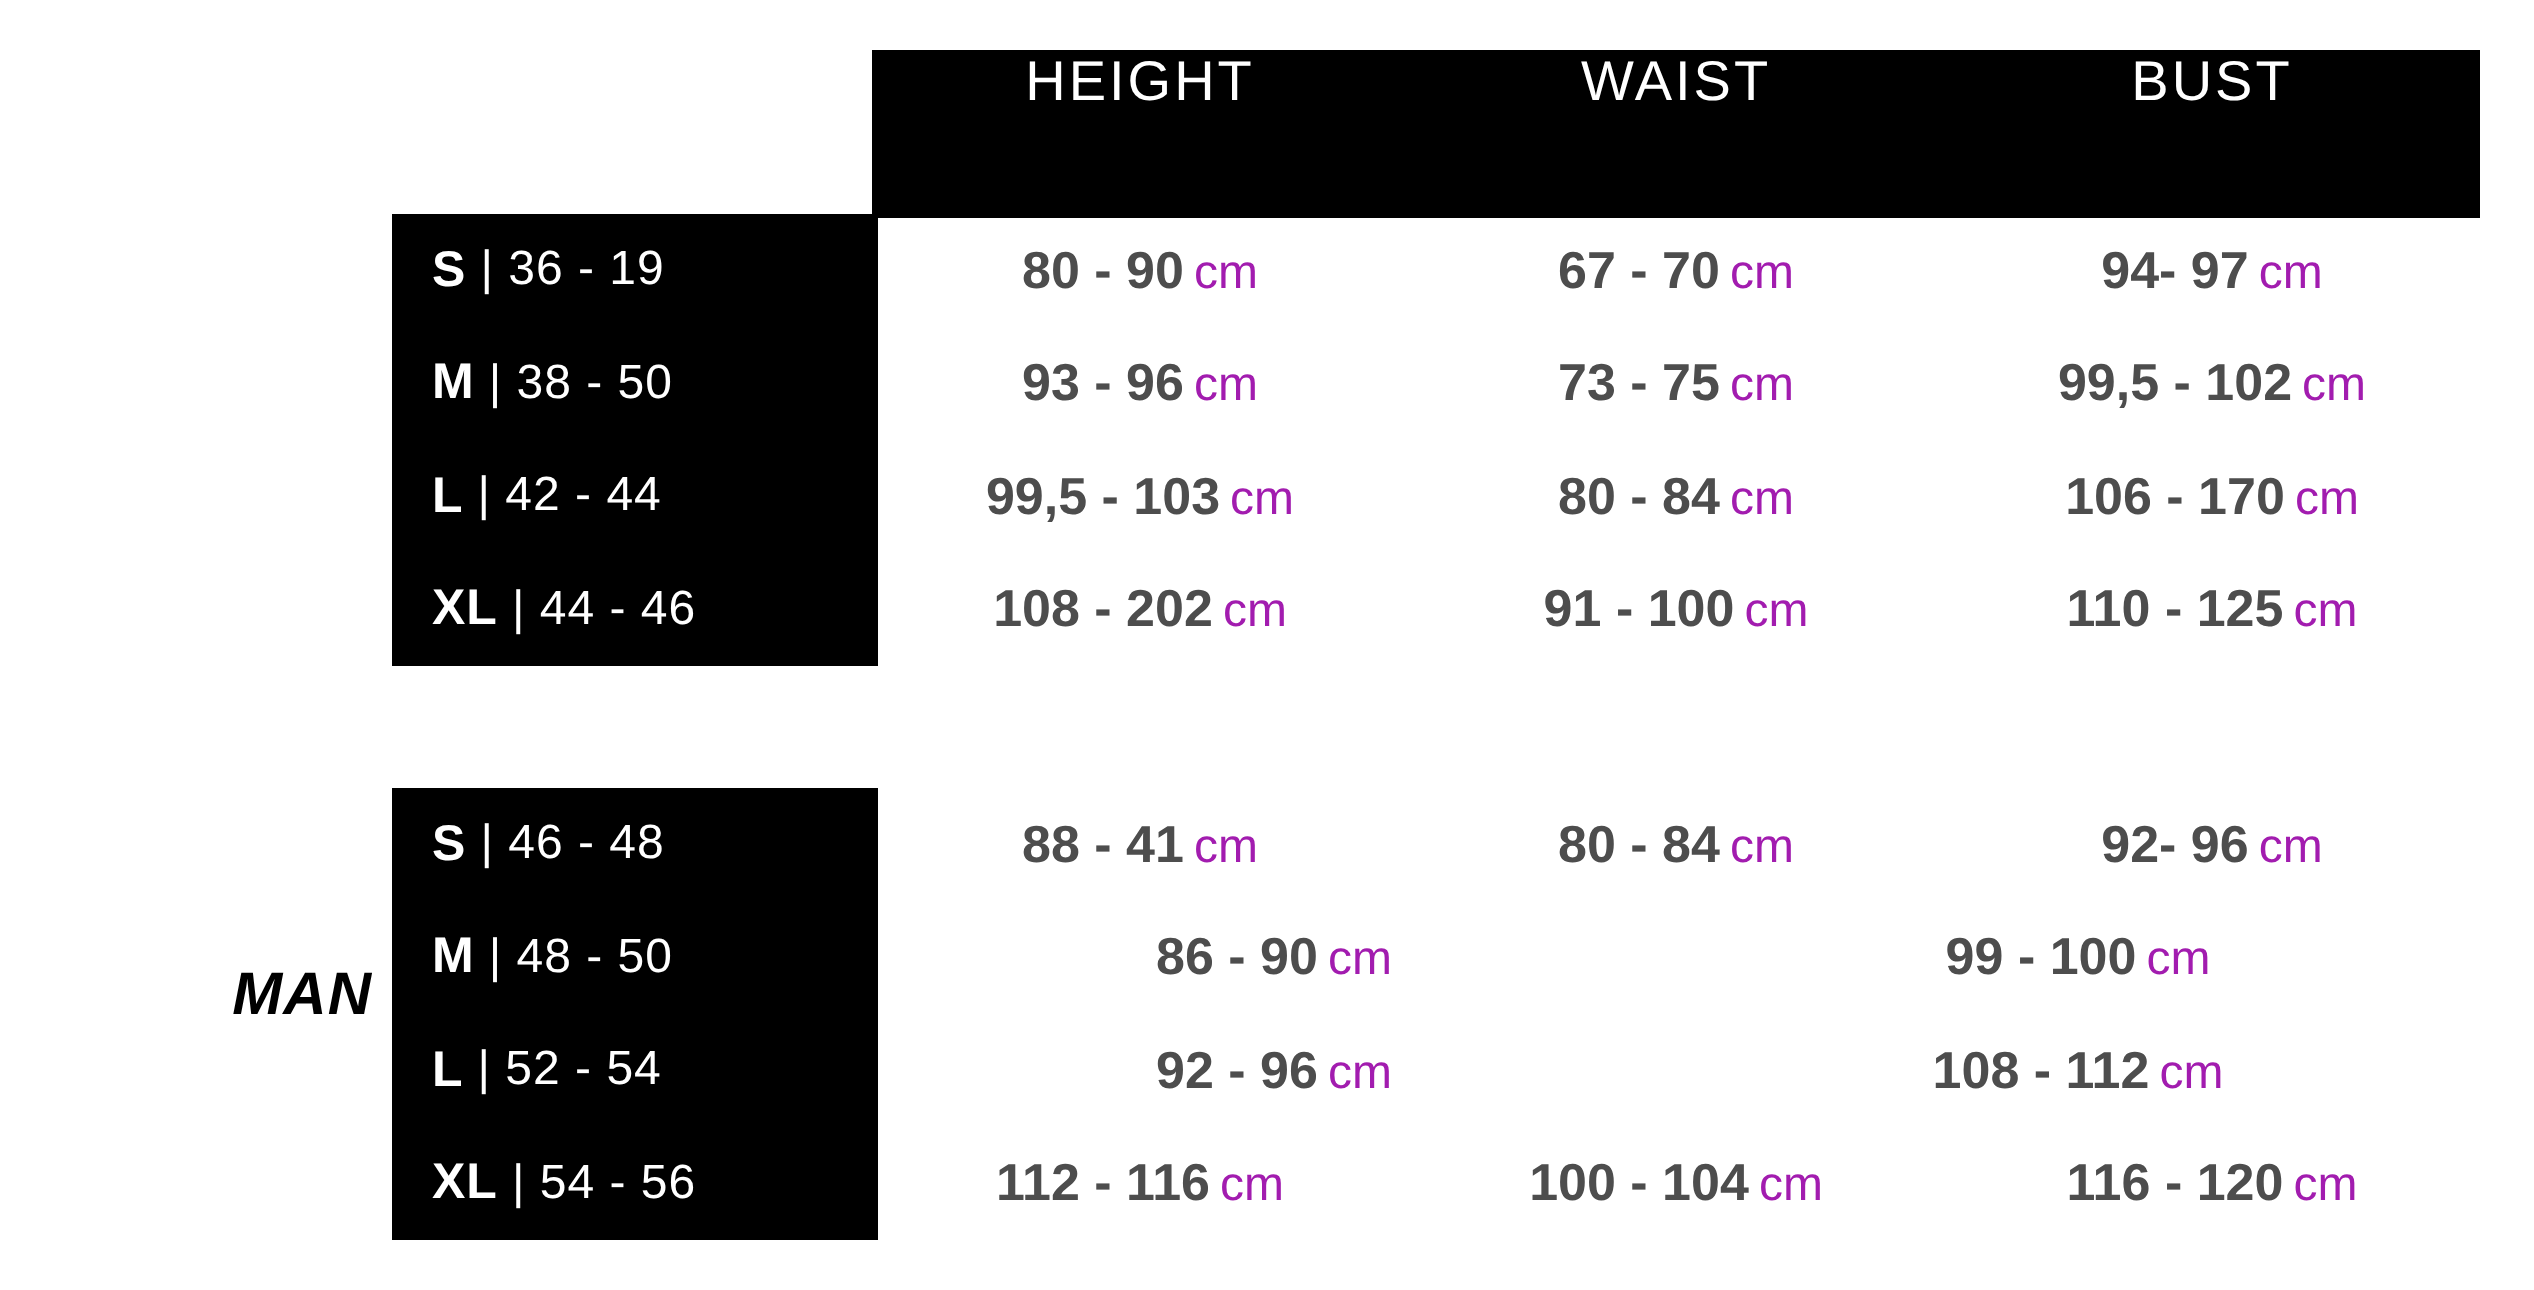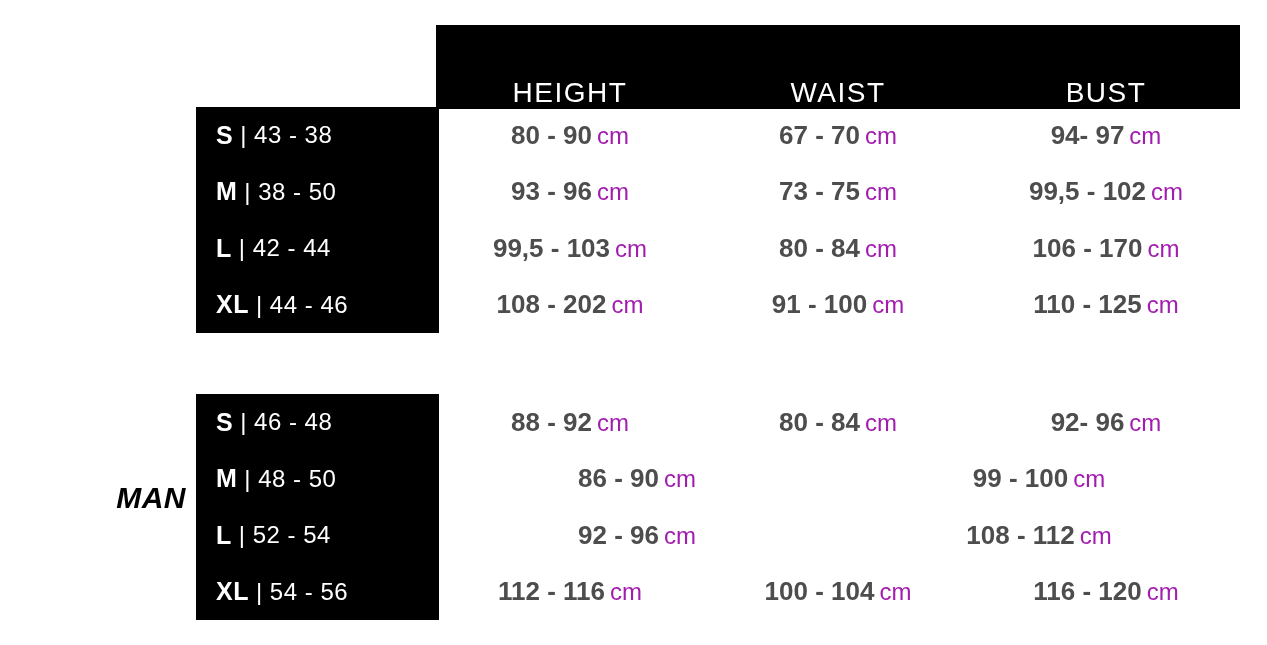--- a/index.html
+++ b/index.html
@@ -26,21 +26,21 @@
     left: 436px;
     top: 25px;
     width: 804px;
     height: 84px;
     background: #000000;
   }
   .header-cells {
     display: flex;
     width: 100%;
     height: 100%;
-    align-items: flex-end;
+    align-items: flex-start;
     border-radius: 17px;
   }
   .header-cell {
     flex: 1 1 0;
     text-align: center;
     color: #ffffff;
     font-size: 28px;
     letter-spacing: 1.5px;
     font-weight: 400;
   }
@@ -126,21 +126,21 @@
       <div class="header-cell">HEIGHT</div>
       <div class="header-cell">WAIST</div>
       <div class="header-cell">BUST</div>
     </div>
   </div>
 
 
   <div class="size-block woman">
     <div class="size-row">
       <span class="size-letter">S</span>
-      <span class="size-range">| 43 - 38</span>
+      <span class="size-range">| 36 - 19</span>
     </div>
     <div class="size-row">
       <span class="size-letter">M</span>
       <span class="size-range">| 38 - 50</span>
     </div>
     <div class="size-row">
       <span class="size-letter">L</span>
       <span class="size-range">| 42 - 44</span>
     </div>
     <div class="size-row">
@@ -188,21 +188,21 @@
       <span class="size-range">| 52 - 54</span>
     </div>
     <div class="size-row">
       <span class="size-letter">XL</span>
       <span class="size-range">| 54 - 56</span>
     </div>
   </div>
 
   <div class="measure-grid man">
     <div class="measure-row">
-      <div class="measure-cell"><span>88 - 92</span><span class="unit">cm</span></div>
+      <div class="measure-cell"><span>88 - 41</span><span class="unit">cm</span></div>
       <div class="measure-cell"><span>80 - 84</span><span class="unit">cm</span></div>
       <div class="measure-cell"><span>92- 96</span><span class="unit">cm</span></div>
     </div>
     <div class="measure-row">
       <div class="measure-cell"><span>86 - 90</span><span class="unit">cm</span></div>
       <div class="measure-cell"><span>99 - 100</span><span class="unit">cm</span></div>
     </div>
     <div class="measure-row">
       <div class="measure-cell"><span>92 - 96</span><span class="unit">cm</span></div>
       <div class="measure-cell"><span>108 - 112</span><span class="unit">cm</span></div>

